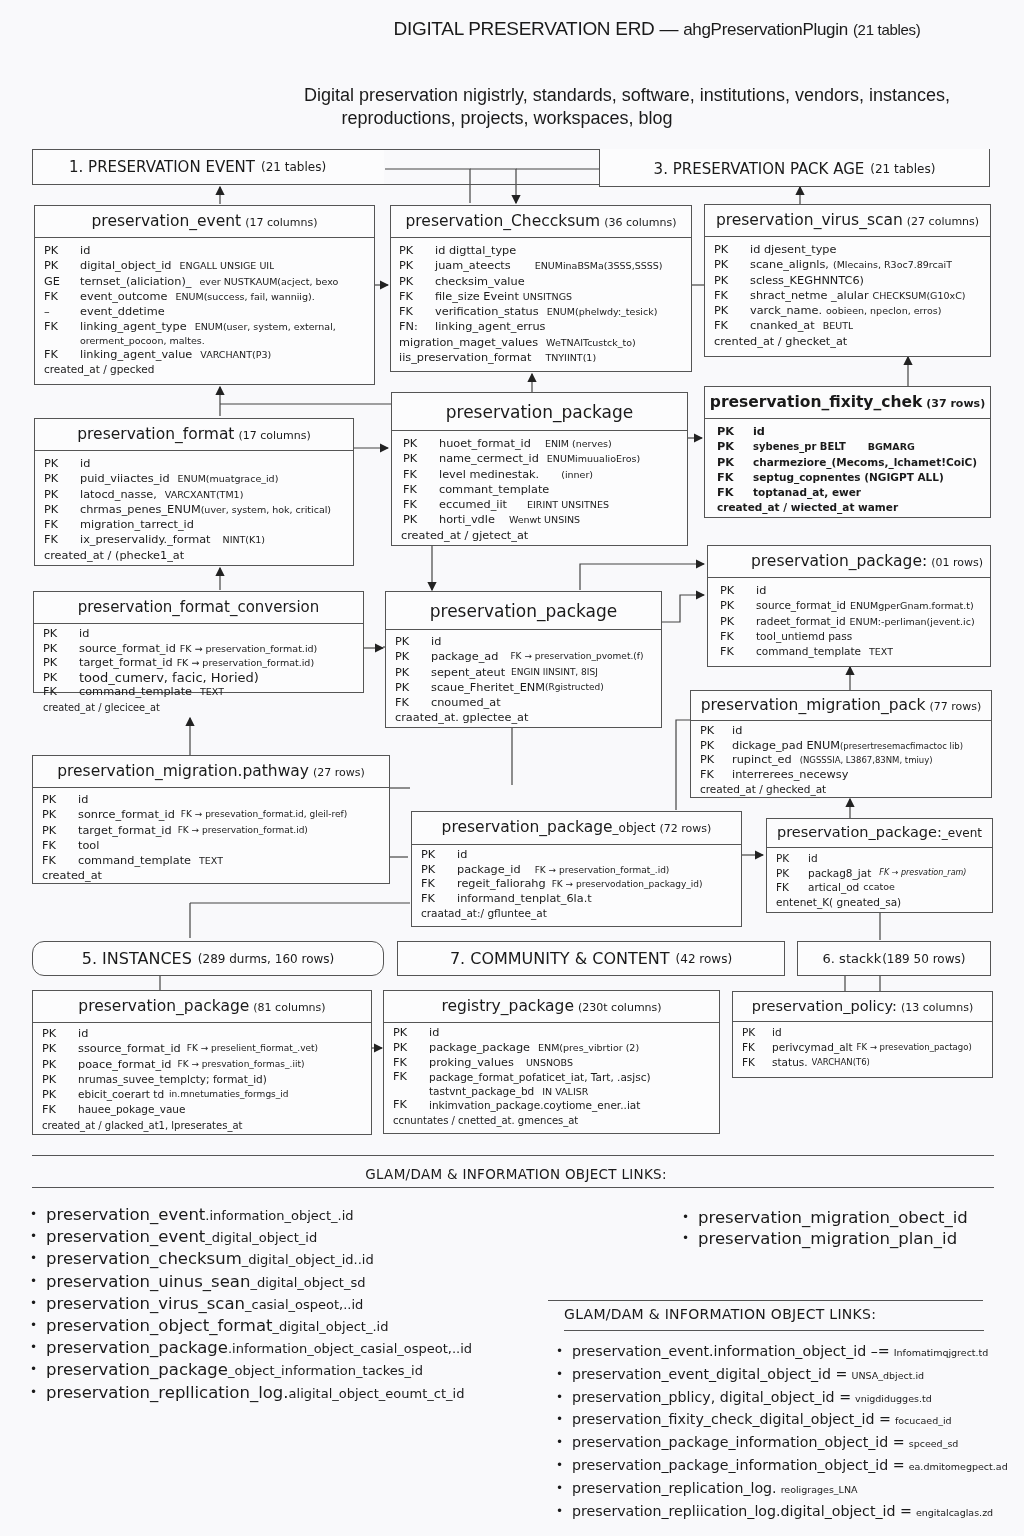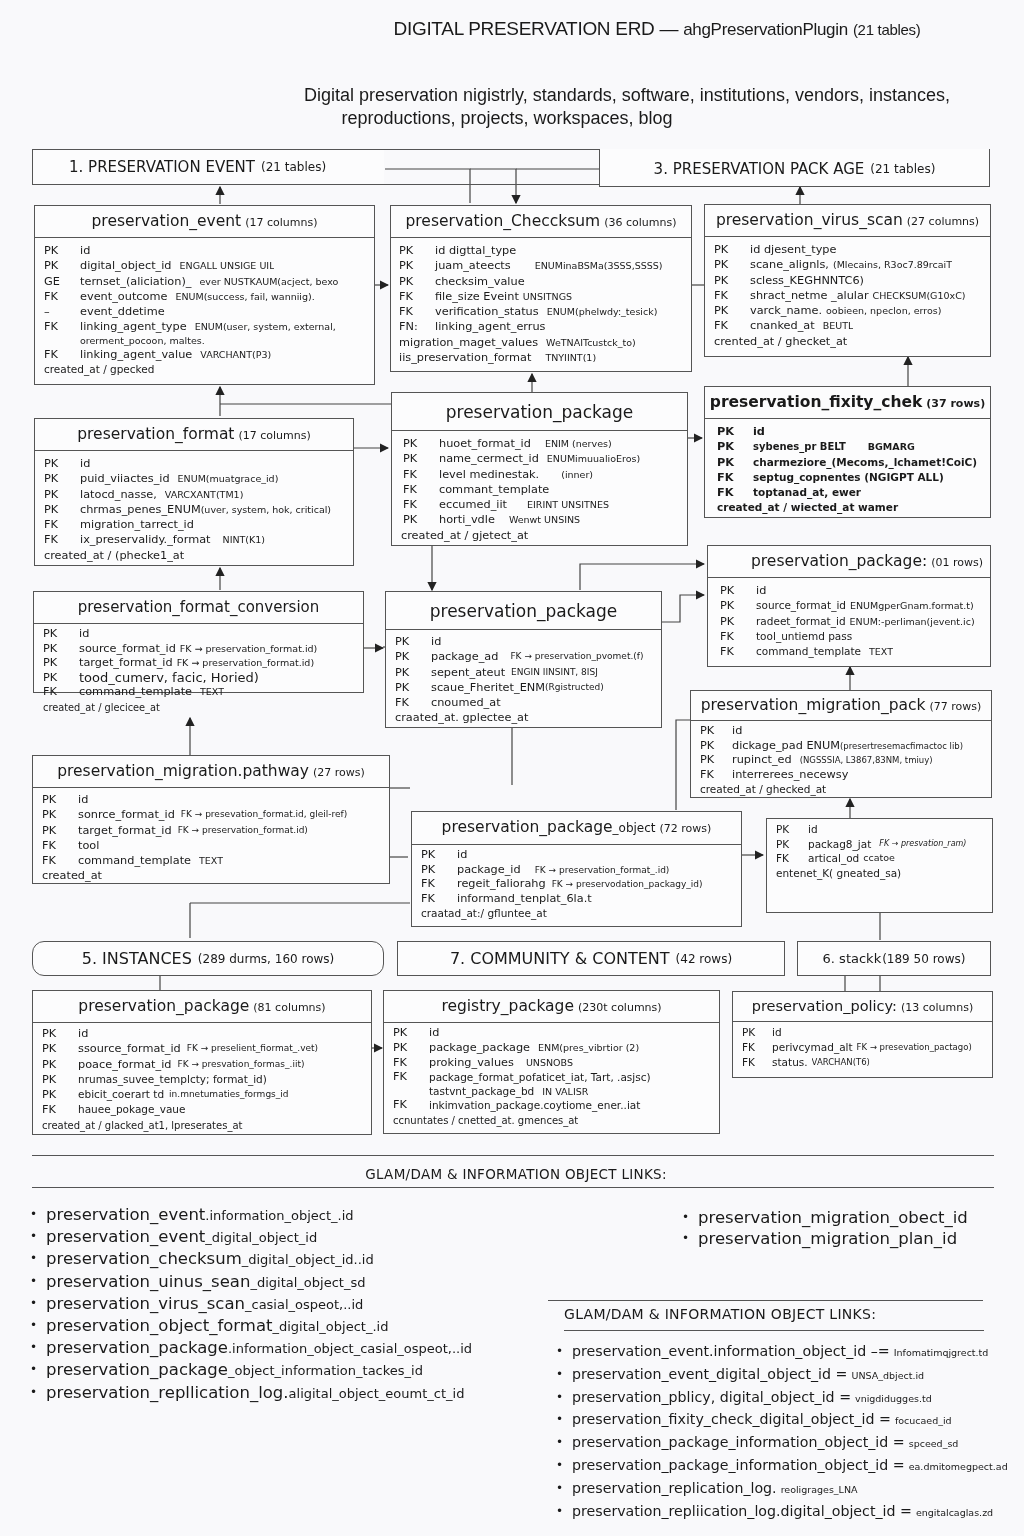--- a/index.html
+++ b/index.html
@@ -573,20 +573,23 @@
         <span class="col">informand_tenplat_6la.t</span>
         <span class="typ"></span>
       </div>
     <div class="row foot">
         <span class="col" style="font-size:10.5px">craatad_at:/ gfluntee_at</span>
       </div>
   </div>
 </div>
 
 <div class="abs tbl" style="left:766px;top:818px;width:227px;height:95px;">
+  <div class="hdr" style="font-size:14.5px;padding:5px 4px 7px">
+    <span>preservation_package:</span><span style="font-size:12px">_event</span>
+  </div>
   <div class="rows" style="padding-top:3px">
     <div class="row" style="line-height:14.5px;font-size:10.5px">
         <span class="key" style="width:32px">PK</span>
         <span class="col">id</span>
         <span class="typ"></span>
       </div>
     <div class="row" style="line-height:14.5px;font-size:10.5px">
         <span class="key" style="width:32px">PK</span>
         <span class="col">packag8_jat</span>
         <span class="typ" style="font-size:8px;font-style:italic">FK → presvation_ram)</span>

